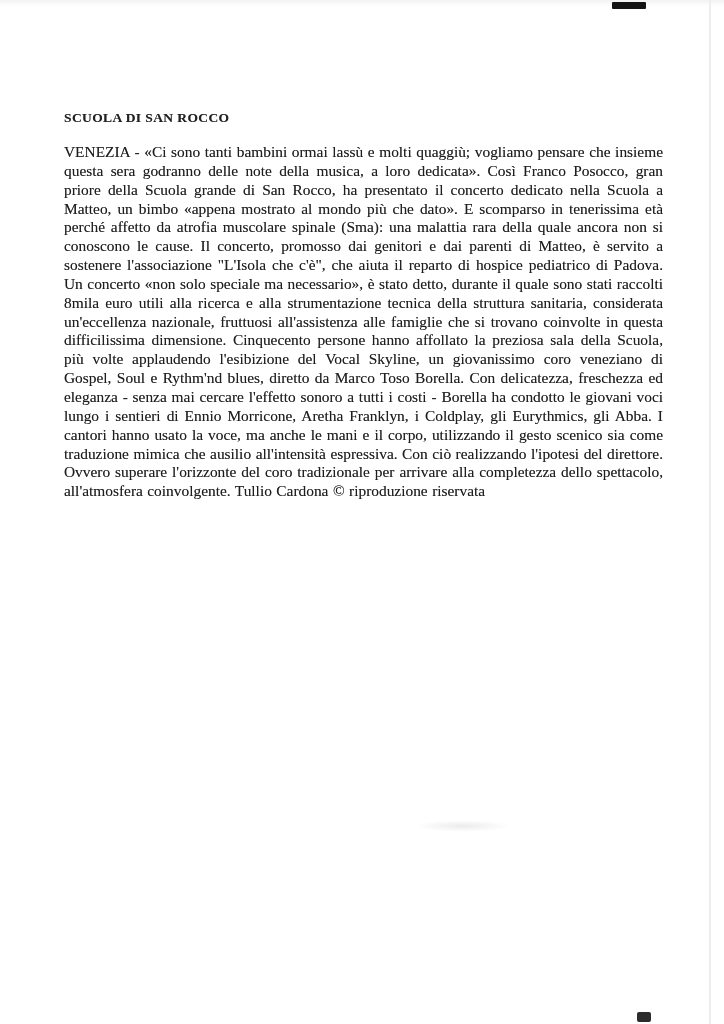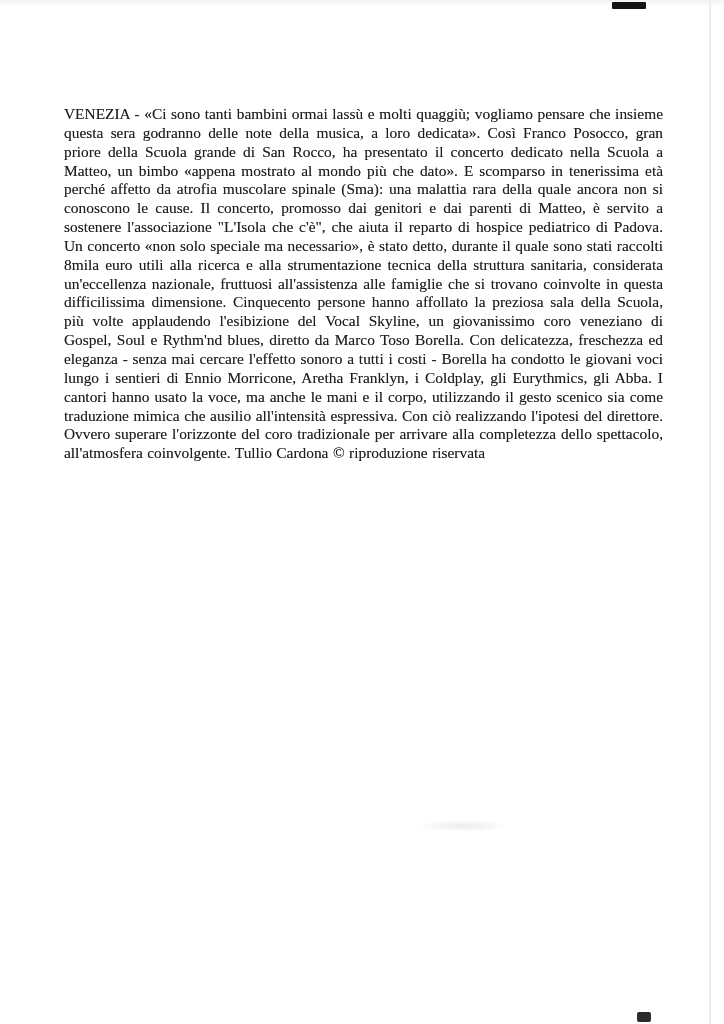--- a/index.html
+++ b/index.html
@@ -91,20 +91,21 @@
 </head>
 <body>
 
 <div class="scan-page">
 
   <div class="top-edge-shadow"></div>
   <div class="page-edge-line"></div>
 
   <div class="article">
 
+    <p class="kicker">SCUOLA DI SAN ROCCO</p>
 
     <p class="body-text">VENEZIA - «Ci sono tanti bambini ormai lassù e molti quaggiù; vogliamo pensare che insieme questa sera godranno delle note della musica, a loro dedicata». Così Franco Posocco, gran priore della Scuola grande di San Rocco, ha presentato il concerto dedicato nella Scuola a Matteo, un bimbo «appena mostrato al mondo più che dato». E scomparso in tenerissima età perché affetto da atrofia muscolare spinale (Sma): una malattia rara della quale ancora non si conoscono le cause. Il concerto, promosso dai genitori e dai parenti di Matteo, è servito a sostenere l'associazione "L'Isola che c'è", che aiuta il reparto di hospice pediatrico di Padova. Un concerto «non solo speciale ma necessario», è stato detto, durante il quale sono stati raccolti 8mila euro utili alla ricerca e alla strumentazione tecnica della struttura sanitaria, considerata un'eccellenza nazionale, fruttuosi all'assistenza alle famiglie che si trovano coinvolte in questa difficilissima dimensione. Cinquecento persone hanno affollato la preziosa sala della Scuola, più volte applaudendo l'esibizione del Vocal Skyline, un giovanissimo coro veneziano di Gospel, Soul e Rythm'nd blues, diretto da Marco Toso Borella. Con delicatezza, freschezza ed eleganza - senza mai cercare l'effetto sonoro a tutti i costi - Borella ha condotto le giovani voci lungo i sentieri di Ennio Morricone, Aretha Franklyn, i Coldplay, gli Eurythmics, gli Abba. I cantori hanno usato la voce, ma anche le mani e il corpo, utilizzando il gesto scenico sia come traduzione mimica che ausilio all'intensità espressiva. Con ciò realizzando l'ipotesi del direttore. Ovvero superare l'orizzonte del coro tradizionale per arrivare alla completezza dello spettacolo, all'atmosfera coinvolgente. Tullio Cardona © riproduzione riservata</p>
   </div>
 
   <div class="mark-top-right"></div>
   <div class="mark-bottom-right"></div>
   <div class="smudge-mid"></div>
 
 </div>
 

